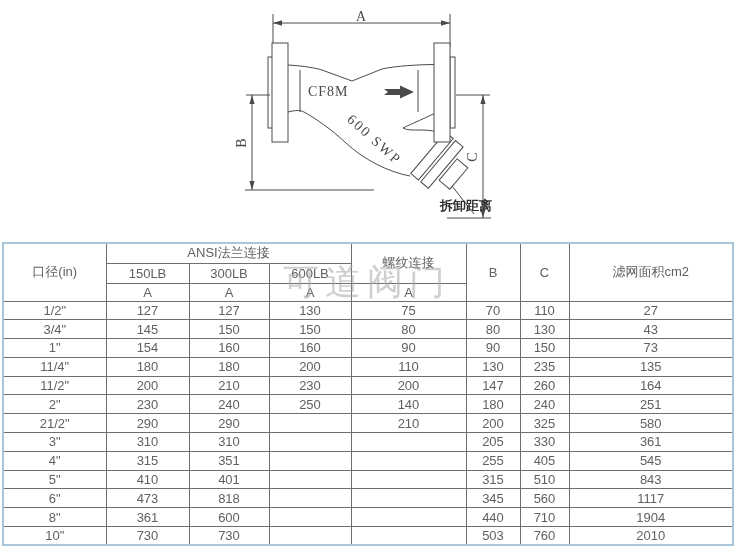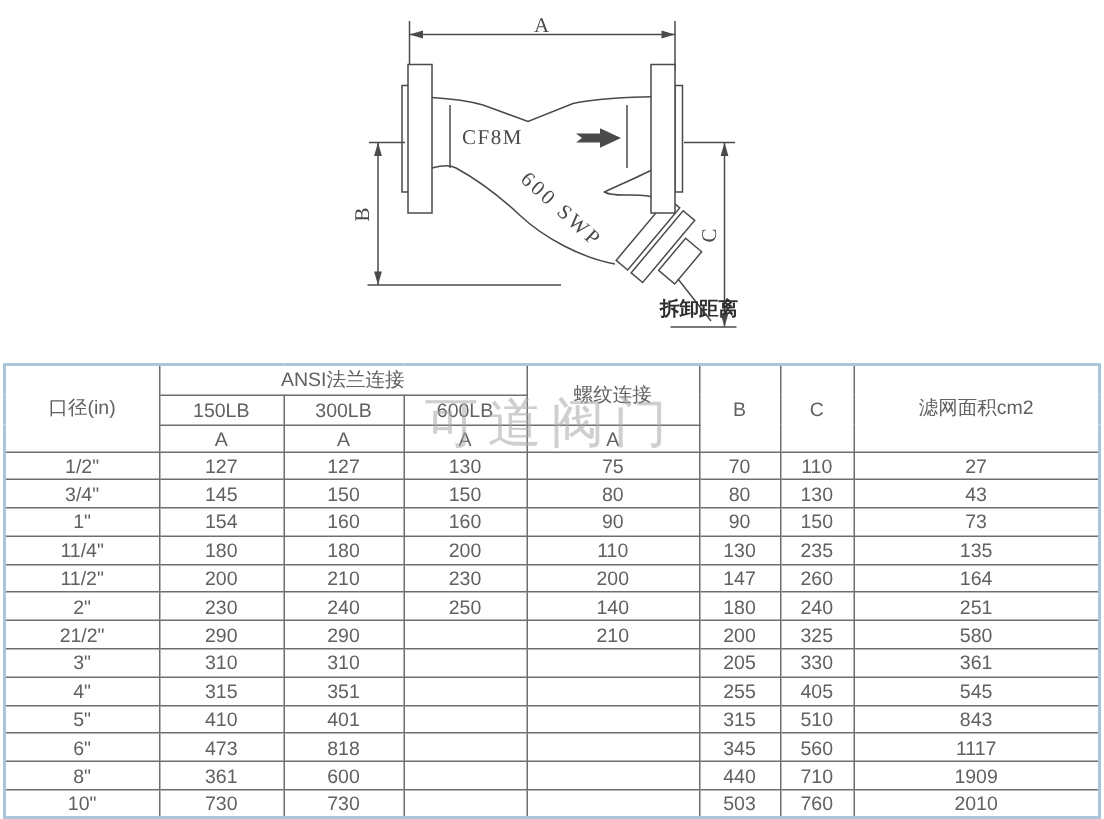--- a/index.html
+++ b/index.html
@@ -246,21 +246,21 @@
           <td>1117</td>
         </tr>
         <tr>
           <td>8"</td>
           <td>361</td>
           <td>600</td>
           <td></td>
           <td></td>
           <td>440</td>
           <td>710</td>
-          <td>1909</td>
+          <td>1904</td>
         </tr>
         <tr>
           <td>10"</td>
           <td>730</td>
           <td>730</td>
           <td></td>
           <td></td>
           <td>503</td>
           <td>760</td>
           <td>2010</td>

